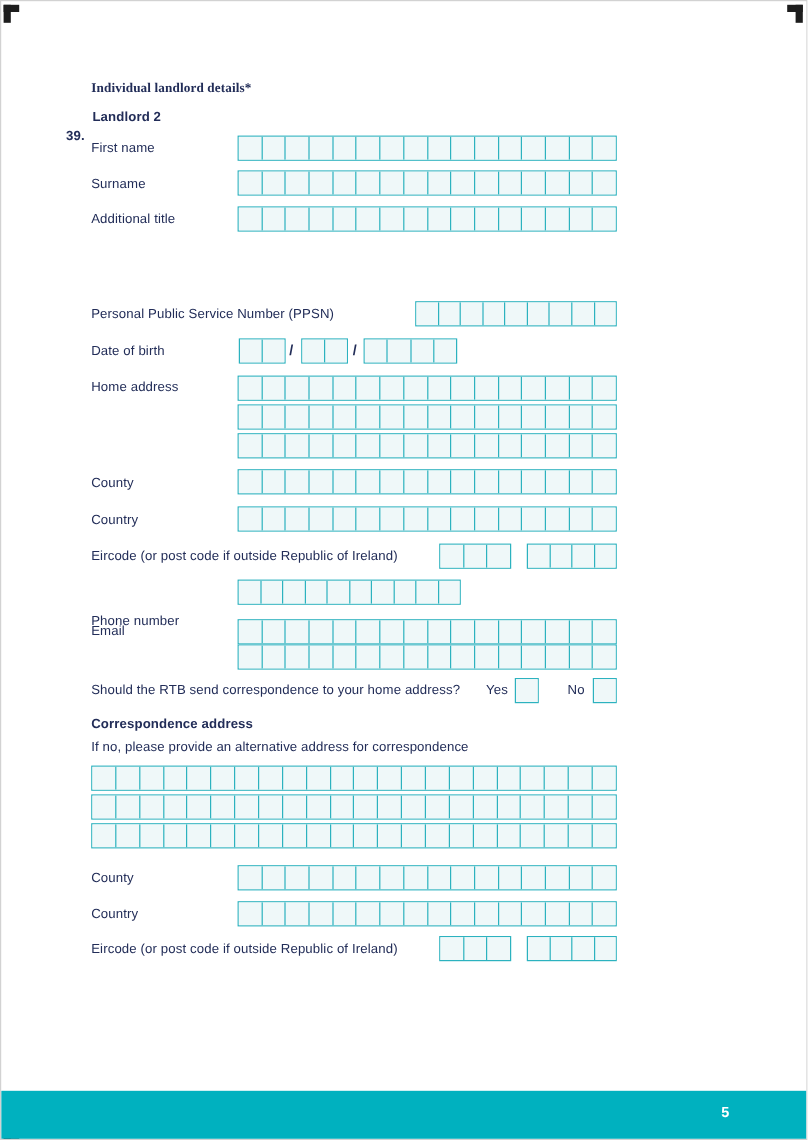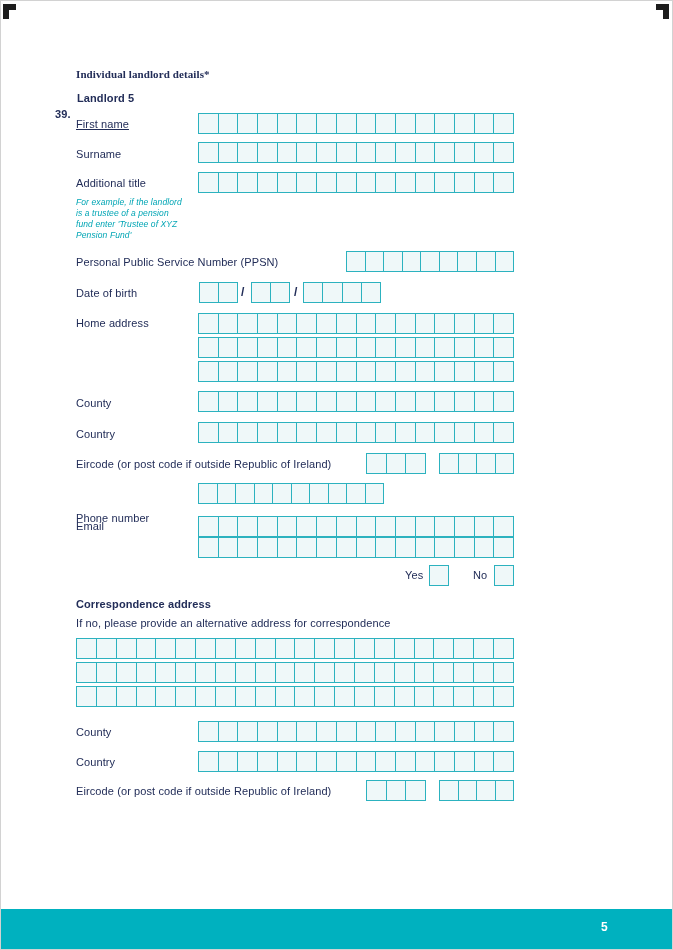--- a/index.html
+++ b/index.html
@@ -72,23 +72,23 @@
 
 <div id="page">
 
   <div class="crop tl"></div>
   <div class="crop tr"></div>
   <div class="crop bl"></div>
   <div class="crop br"></div>
 
   <div class="label bold" style="left:54px;top:67px;margin-top:40px;">39.</div>
   <div class="label bold" style="left:75px;top:67px;font-family:Liberation Serif, serif;">Individual landlord details*</div>
-  <div class="label bold" style="left:76px;top:91px;">Landlord 5</div>
-
-  <div class="label" style="left:75px;top:117px;text-decoration:underline;">First name</div>
+  <div class="label bold" style="left:76px;top:91px;">Landlord 2</div>
+
+  <div class="label" style="left:75px;top:117px;">First name</div>
   <div class="boxrow" style="left:197px;top:112px;width:316px;">
       <div class="cell"></div>
       <div class="cell"></div>
       <div class="cell"></div>
       <div class="cell"></div>
       <div class="cell"></div>
       <div class="cell"></div>
       <div class="cell"></div>
       <div class="cell"></div>
       <div class="cell"></div>
@@ -134,26 +134,20 @@
       <div class="cell"></div>
       <div class="cell"></div>
       <div class="cell"></div>
       <div class="cell"></div>
       <div class="cell"></div>
       <div class="cell"></div>
       <div class="cell"></div>
       <div class="cell"></div>
     </div>
 
-  <div class="note" style="left:75px;top:196px;">
-    <span>For example, if the landlord</span>
-    <span>is a trustee of a pension</span>
-    <span>fund enter 'Trustee of XYZ</span>
-    <span>Pension Fund'</span>
-  </div>
 
   <div class="label" style="left:75px;top:255px;">Personal Public Service Number (PPSN)</div>
   <div class="boxrow" style="left:345px;top:250px;width:168px;">
       <div class="cell"></div>
       <div class="cell"></div>
       <div class="cell"></div>
       <div class="cell"></div>
       <div class="cell"></div>
       <div class="cell"></div>
       <div class="cell"></div>
@@ -333,20 +327,21 @@
       <div class="cell"></div>
       <div class="cell"></div>
       <div class="cell"></div>
       <div class="cell"></div>
       <div class="cell"></div>
       <div class="cell"></div>
       <div class="cell"></div>
       <div class="cell"></div>
     </div>
 
+  <div class="label" style="left:75px;top:568px;">Should the RTB send correspondence to your home address?</div>
   <div class="label" style="left:404px;top:568px;">Yes</div>
   <div class="boxrow" style="left:428px;top:564px;width:20px;">
       <div class="cell"></div>
     </div>
   <div class="label" style="left:472px;top:568px;">No</div>
   <div class="boxrow" style="left:493px;top:564px;width:20px;">
       <div class="cell"></div>
     </div>
 
   <div class="label bold" style="left:75px;top:597px;">Correspondence address</div>

